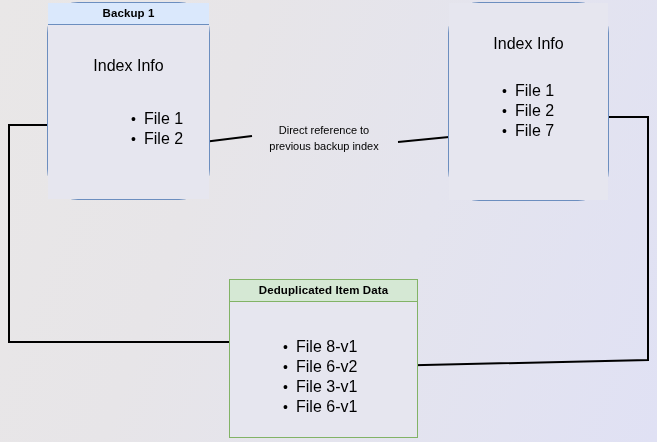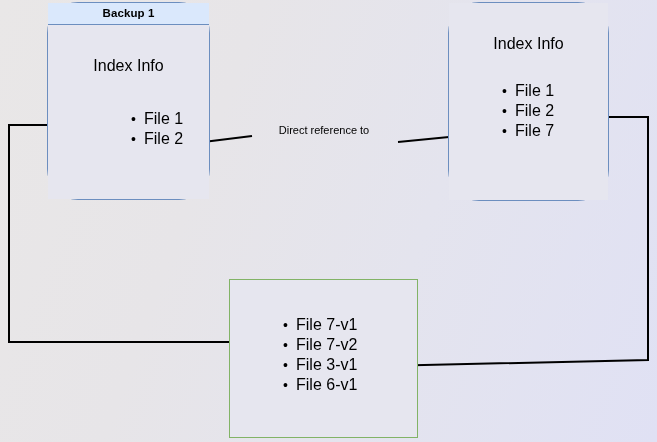--- a/index.html
+++ b/index.html
@@ -150,27 +150,29 @@
       <div class="index-title">Index Info</div>
       <ul class="item-list">
         <li>File 1</li>
         <li>File 2</li>
         <li>File 7</li>
       </ul>
     </div>
   </div>
 
   <div class="box green" id="dedup">
+    <div class="box-header">Deduplicated Item Data</div>
     <div class="box-body">
       <ul class="item-list">
-        <li>File 7-v1</li>
-        <li>File 7-v2</li>
+        <li>File 8-v1</li>
+        <li>File 6-v2</li>
         <li>File 3-v1</li>
         <li>File 6-v1</li>
       </ul>
     </div>
   </div>
 
   <div class="caption">
     <div>Direct reference to</div>
+    <div>previous backup index</div>
   </div>
 
 </div>
 
 </body></html>

